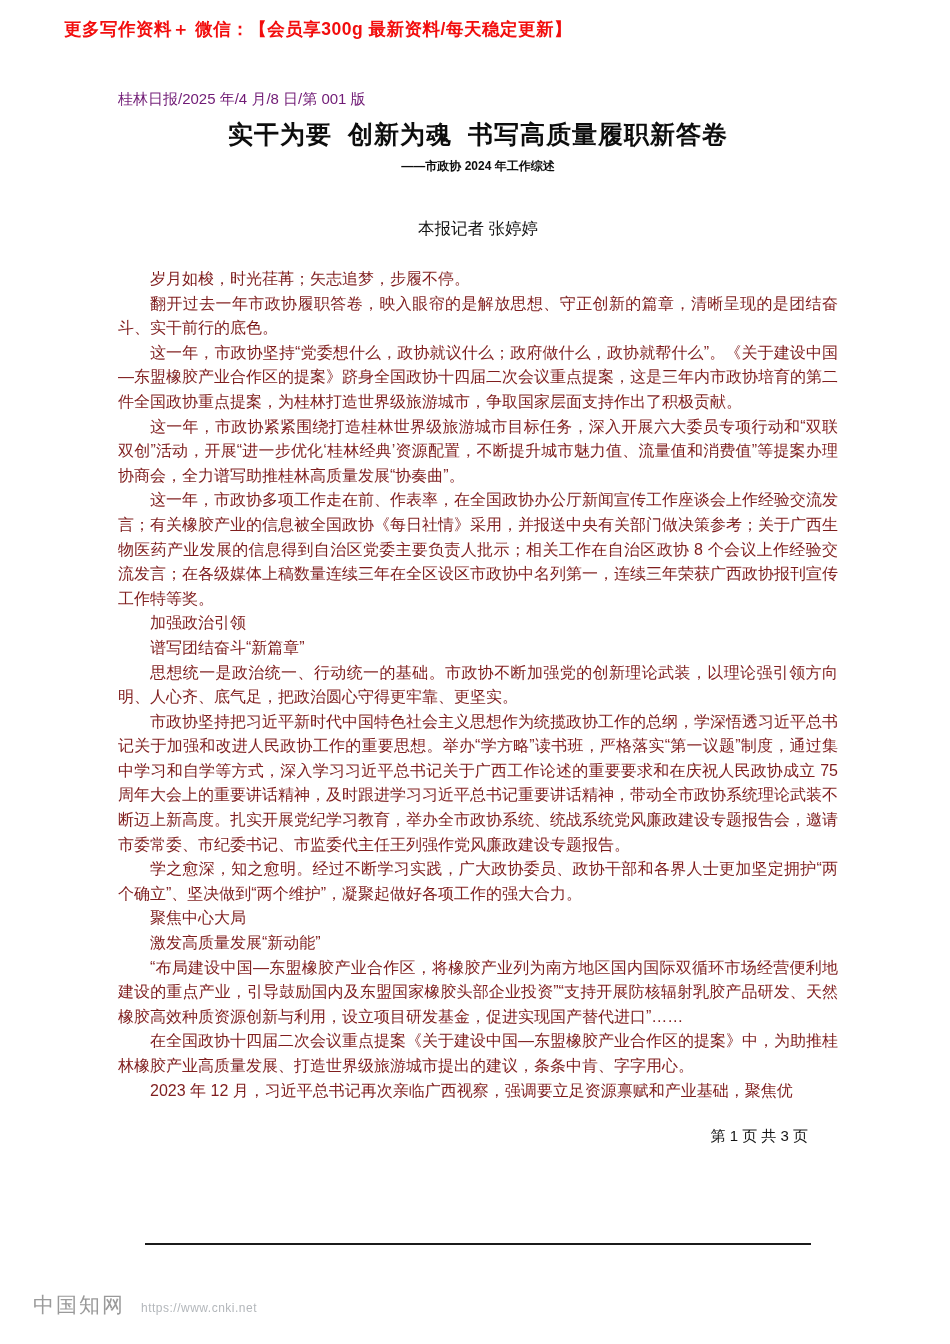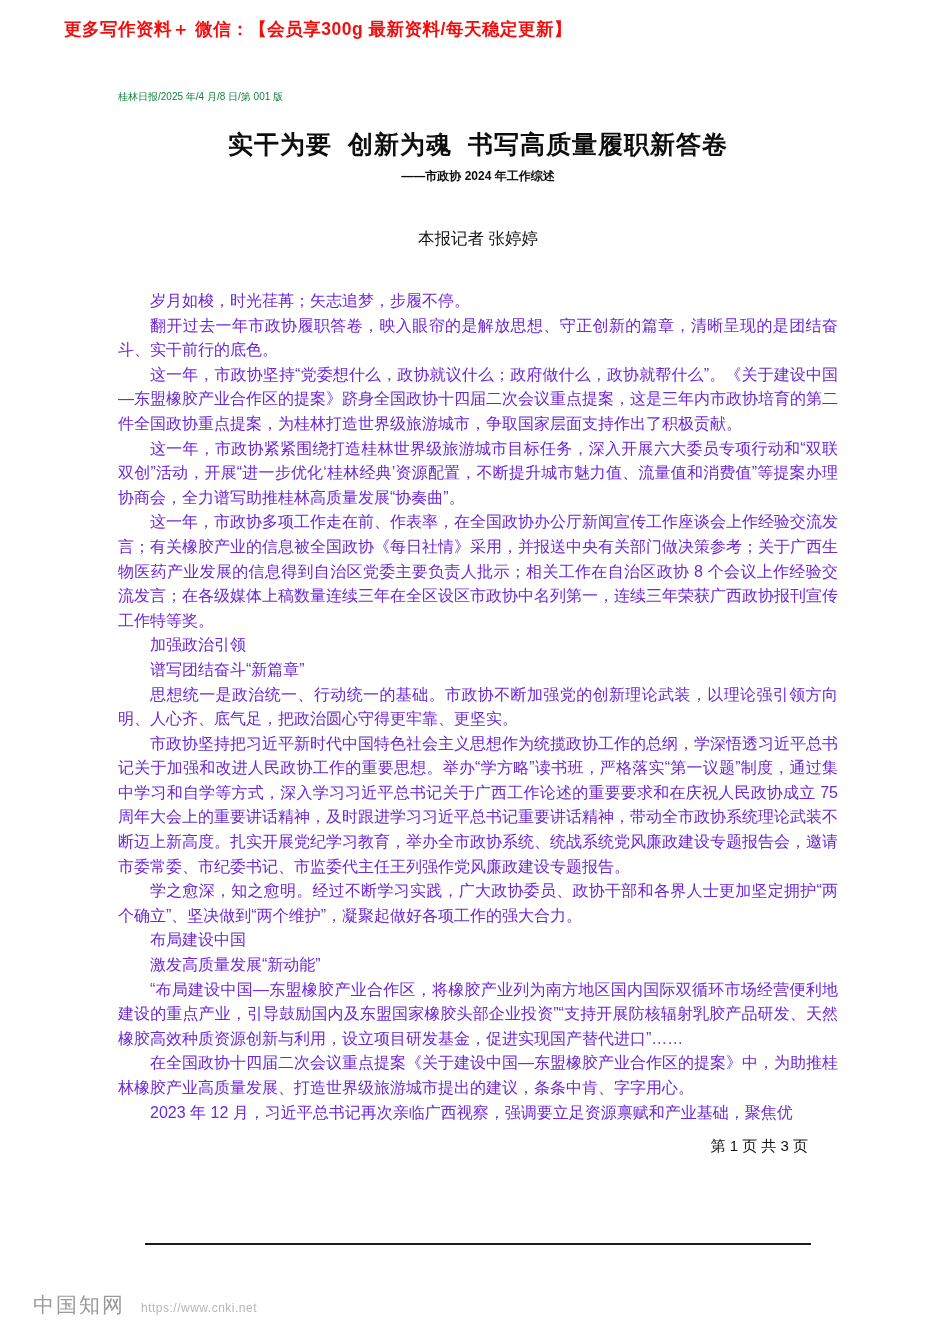--- a/index.html
+++ b/index.html
@@ -19,25 +19,25 @@
     color: #f20d0d;
     letter-spacing: 0.5px;
     white-space: nowrap;
   }
   .article {
     position: absolute;
     left: 118px; top: 90px;
     width: 720px;
   }
   .source-line {
-    font-size: 10px;
-    color: #15803d;
+    font-size: 15px;
+    color: #701a75;
   }
   .article-title {
-    margin-top: 24px;
+    margin-top: 9px;
     text-align: center;
     font-size: 25px;
     font-weight: bold;
     color: #0d0d0d;
     letter-spacing: 1px;
     white-space: pre;
   }
   .article-subtitle {
     margin-top: 7px;
     text-align: center;
@@ -45,32 +45,32 @@
     font-weight: bold;
     color: #0d0d0d;
   }
   .byline {
     margin-top: 43px;
     text-align: center;
     font-size: 16.5px;
     color: #141414;
   }
   .body-text {
-    margin-top: 39px;
+    margin-top: 27px;
     font-size: 16px;
     line-height: 24.6px;
     text-align: justify;
-    color: #6d28d9;
+    color: #7f1d1d;
   }
   .body-text p {
     text-indent: 2em;
     margin: 0;
   }
   .page-footer {
-    margin-top: 12px;
+    margin-top: 24px;
     text-align: right;
     padding-right: 30px;
     font-size: 15px;
     color: #141414;
   }
   .divider-rule {
     position: absolute;
     left: 145px; top: 1243px;
     width: 666px; height: 2px;
     background: #1b1b1b;
@@ -107,21 +107,21 @@
       <p>岁月如梭，时光荏苒；矢志追梦，步履不停。</p>
       <p>翻开过去一年市政协履职答卷，映入眼帘的是解放思想、守正创新的篇章，清晰呈现的是团结奋斗、实干前行的底色。</p>
       <p>这一年，市政协坚持“党委想什么，政协就议什么；政府做什么，政协就帮什么”。《关于建设中国—东盟橡胶产业合作区的提案》跻身全国政协十四届二次会议重点提案，这是三年内市政协培育的第二件全国政协重点提案，为桂林打造世界级旅游城市，争取国家层面支持作出了积极贡献。</p>
       <p>这一年，市政协紧紧围绕打造桂林世界级旅游城市目标任务，深入开展六大委员专项行动和“双联双创”活动，开展“进一步优化‘桂林经典’资源配置，不断提升城市魅力值、流量值和消费值”等提案办理协商会，全力谱写助推桂林高质量发展“协奏曲”。</p>
       <p>这一年，市政协多项工作走在前、作表率，在全国政协办公厅新闻宣传工作座谈会上作经验交流发言；有关橡胶产业的信息被全国政协《每日社情》采用，并报送中央有关部门做决策参考；关于广西生物医药产业发展的信息得到自治区党委主要负责人批示；相关工作在自治区政协 8 个会议上作经验交流发言；在各级媒体上稿数量连续三年在全区设区市政协中名列第一，连续三年荣获广西政协报刊宣传工作特等奖。</p>
       <p>加强政治引领</p>
       <p>谱写团结奋斗“新篇章”</p>
       <p>思想统一是政治统一、行动统一的基础。市政协不断加强党的创新理论武装，以理论强引领方向明、人心齐、底气足，把政治圆心守得更牢靠、更坚实。</p>
       <p>市政协坚持把习近平新时代中国特色社会主义思想作为统揽政协工作的总纲，学深悟透习近平总书记关于加强和改进人民政协工作的重要思想。举办“学方略”读书班，严格落实“第一议题”制度，通过集中学习和自学等方式，深入学习习近平总书记关于广西工作论述的重要要求和在庆祝人民政协成立 75 周年大会上的重要讲话精神，及时跟进学习习近平总书记重要讲话精神，带动全市政协系统理论武装不断迈上新高度。扎实开展党纪学习教育，举办全市政协系统、统战系统党风廉政建设专题报告会，邀请市委常委、市纪委书记、市监委代主任王列强作党风廉政建设专题报告。</p>
       <p>学之愈深，知之愈明。经过不断学习实践，广大政协委员、政协干部和各界人士更加坚定拥护“两个确立”、坚决做到“两个维护”，凝聚起做好各项工作的强大合力。</p>
-      <p>布局建设中国</p>
+      <p>聚焦中心大局</p>
       <p>激发高质量发展“新动能”</p>
       <p>“布局建设中国—东盟橡胶产业合作区，将橡胶产业列为南方地区国内国际双循环市场经营便利地建设的重点产业，引导鼓励国内及东盟国家橡胶头部企业投资”“支持开展防核辐射乳胶产品研发、天然橡胶高效种质资源创新与利用，设立项目研发基金，促进实现国产替代进口”……</p>
       <p>在全国政协十四届二次会议重点提案《关于建设中国—东盟橡胶产业合作区的提案》中，为助推桂林橡胶产业高质量发展、打造世界级旅游城市提出的建议，条条中肯、字字用心。</p>
       <p>2023 年 12 月，习近平总书记再次亲临广西视察，强调要立足资源禀赋和产业基础，聚焦优</p>
     </div>
   <div class="page-footer">第 1 页 共 3 页</div>
 </div>
 
 <div class="divider-rule"></div>
 

